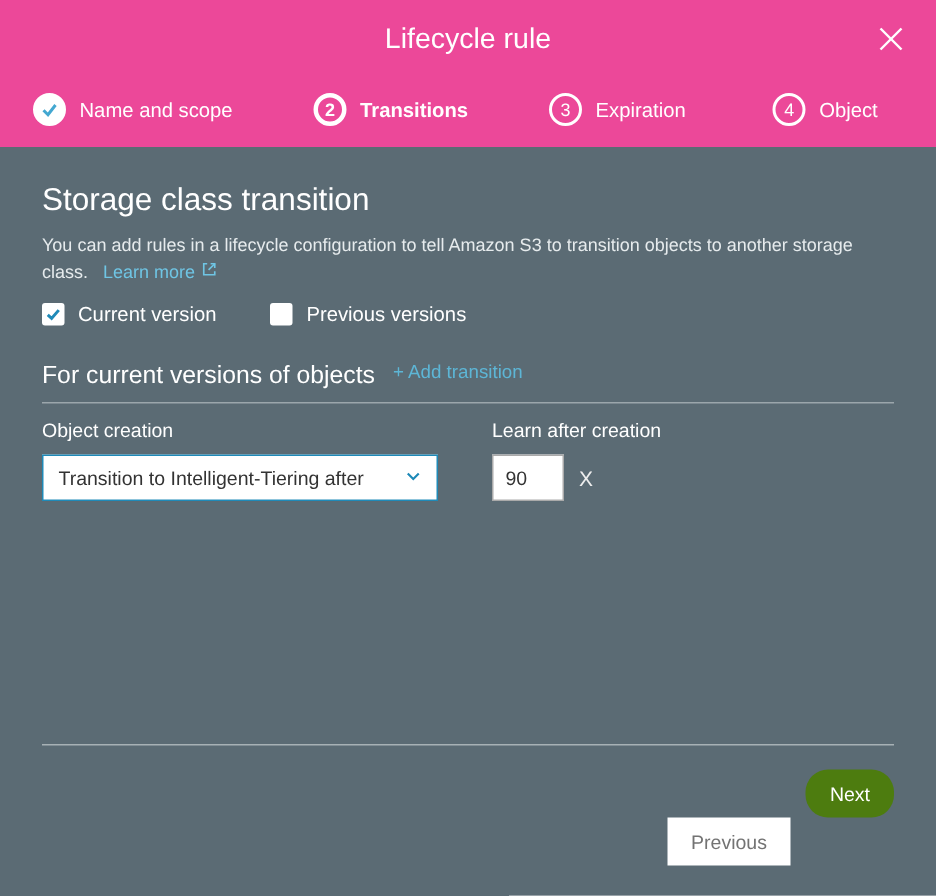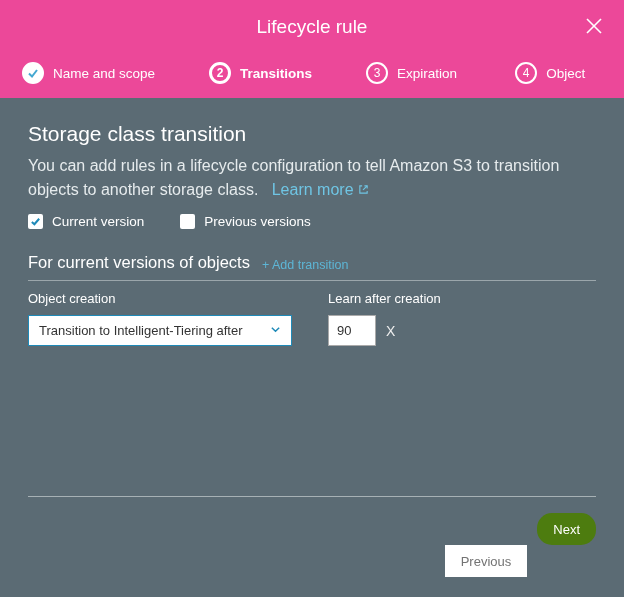--- a/index.html
+++ b/index.html
@@ -73,21 +73,21 @@
       color: #fff;
       display: flex;
       flex-direction: column;
     }
     .section-title {
       font-size: 21px;
       font-weight: 400;
       margin-bottom: 8px;
     }
     .section-desc {
-      font-size: 16px;
+      font-size: 12px;
       line-height: 1.5;
       color: #e6ebed;
       margin-bottom: 12px;
     }
     .learn-more {
       color: #6fc5e4;
       cursor: pointer;
       display: inline-flex;
       align-items: center;
       gap: 4px;
@@ -111,21 +111,21 @@
       background: #fff;
       border-radius: 2px;
       display: flex;
       align-items: center;
       justify-content: center;
     }
     .cb-box svg { width: 11px; height: 11px; display: none; }
     .cb.checked .cb-box svg { display: block; }
     .subsection-row {
       display: flex;
-      align-items: flex-end;
+      align-items: flex-start;
       gap: 12px;
       border-bottom: 1px solid #9ba6ab;
       padding-bottom: 8px;
       margin-bottom: 10px;
     }
     .subsection-title {
       font-size: 16.5px;
       font-weight: 400;
     }
     .add-link {

